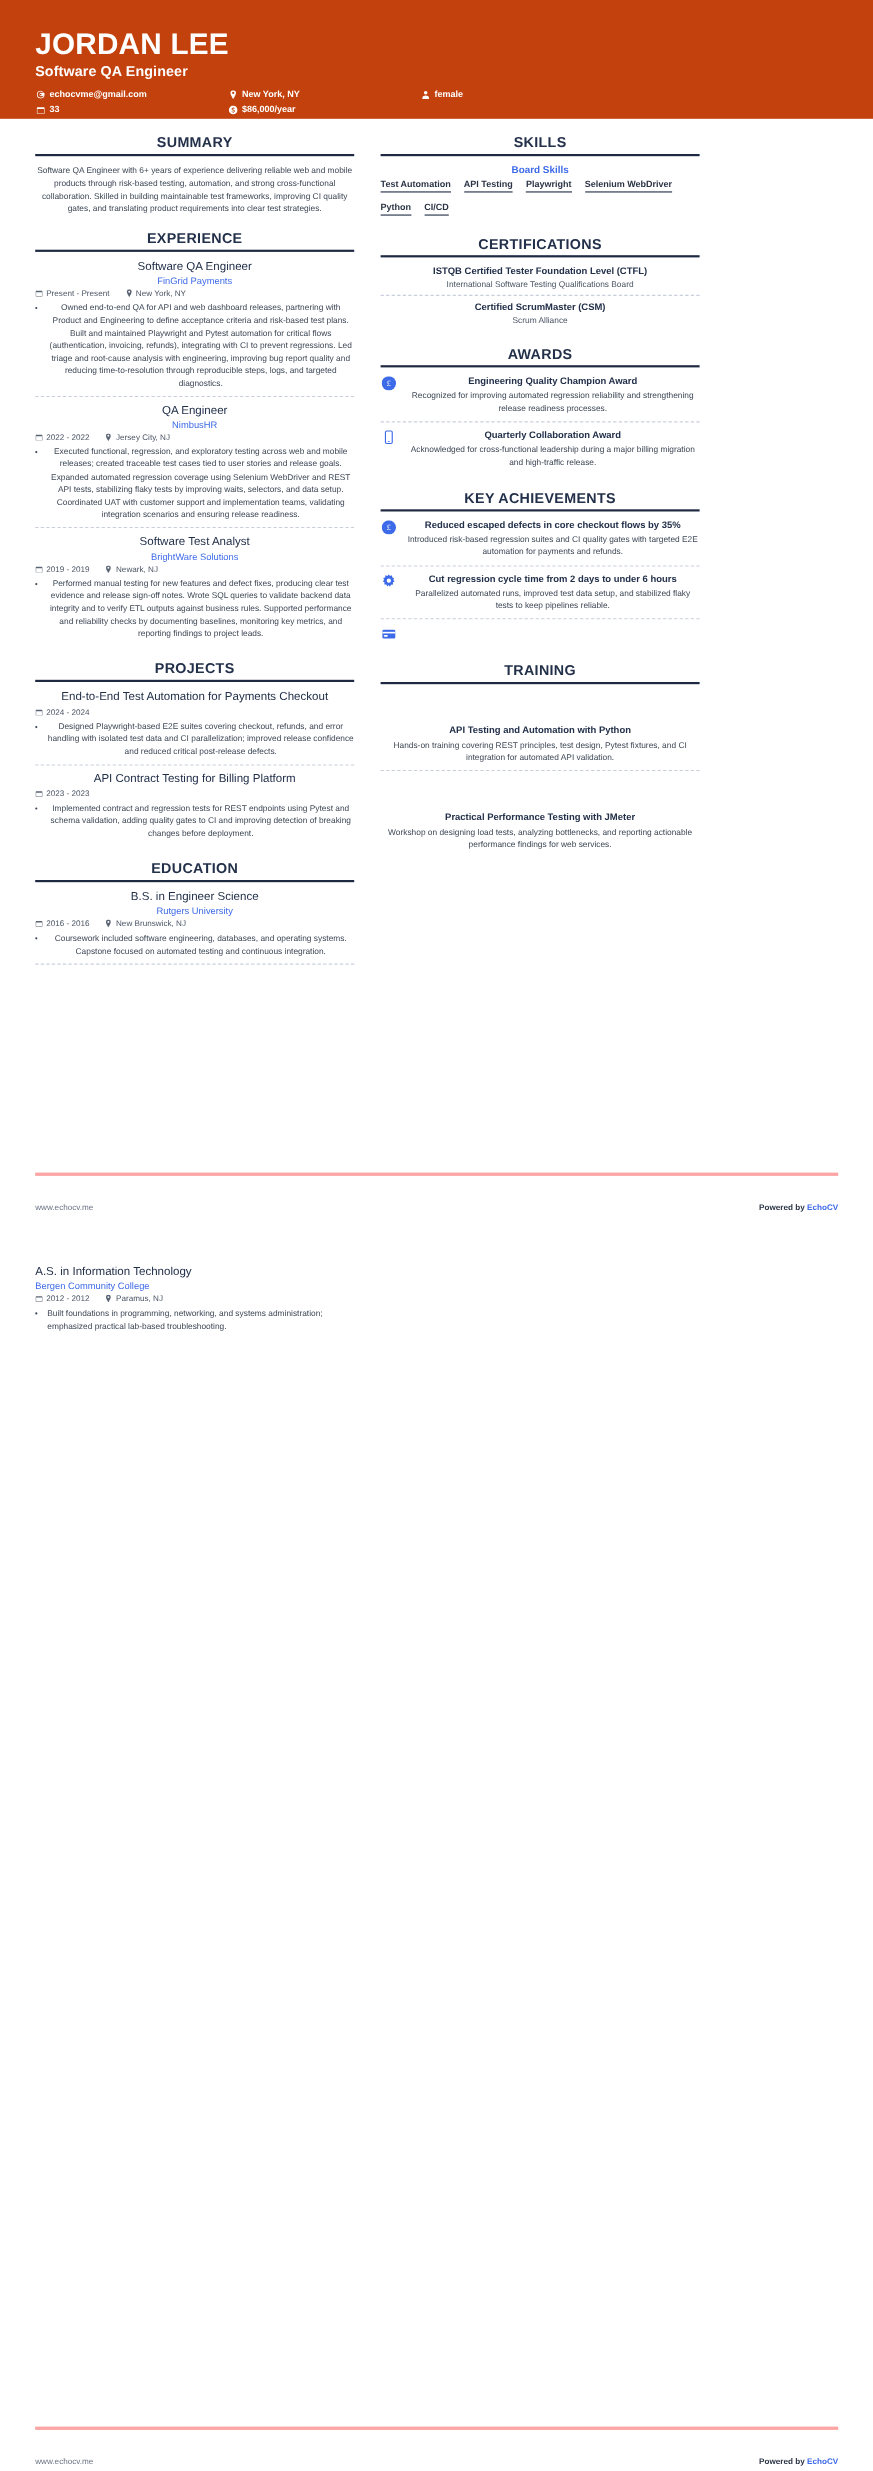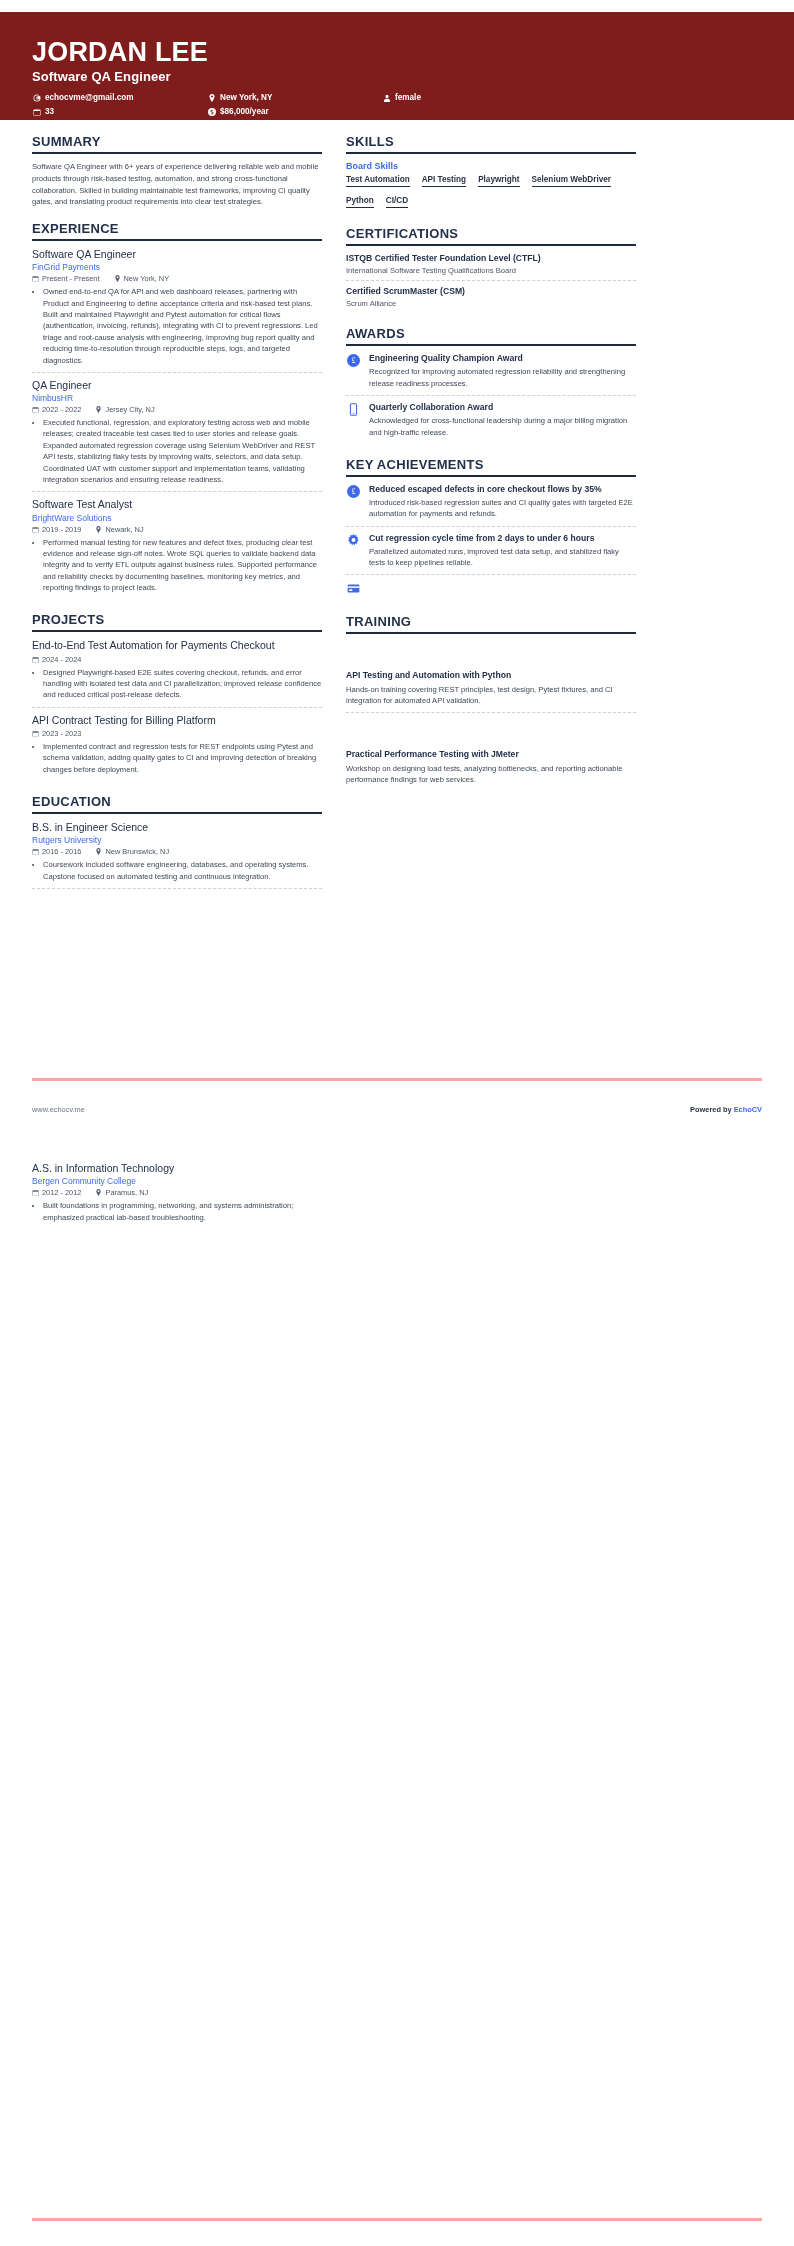--- a/index.html
+++ b/index.html
@@ -11,25 +11,24 @@
   }
   .page {
     position: relative;
     width: 794px;
     min-height: 2246px;
     background: #ffffff;
   }
 
   
   .header {
-    background: #7f1d1d;
+    background: #c2410c;
     color: #ffffff;
     padding: 26px 40px 20px 32px;
     height: 108px;
-    margin-top: 12px;
   }
   .hdr-name {
     font-size: 27px;
     font-weight: bold;
     letter-spacing: 0.2px;
     line-height: 1.05;
     text-transform: uppercase;
   }
   .hdr-title {
     font-size: 13px;
@@ -51,21 +50,21 @@
 
   
   .body {
     display: flex;
     gap: 24px;
     padding: 14px 32px 0 32px;
   }
   .col-left { width: 290px; flex: 0 0 290px; }
   .col-right { width: 290px; flex: 0 0 290px; }
 
-  .sec { margin-bottom: 13px; }
+  .sec { margin-bottom: 13px; text-align: center; }
   .sec-title {
     font-size: 13px;
     font-weight: bold;
     letter-spacing: 0.3px;
     color: #23304a;
     text-transform: uppercase;
     padding-bottom: 3px;
     border-bottom: 2px solid #1e2a42;
     margin-bottom: 7px;
   }

